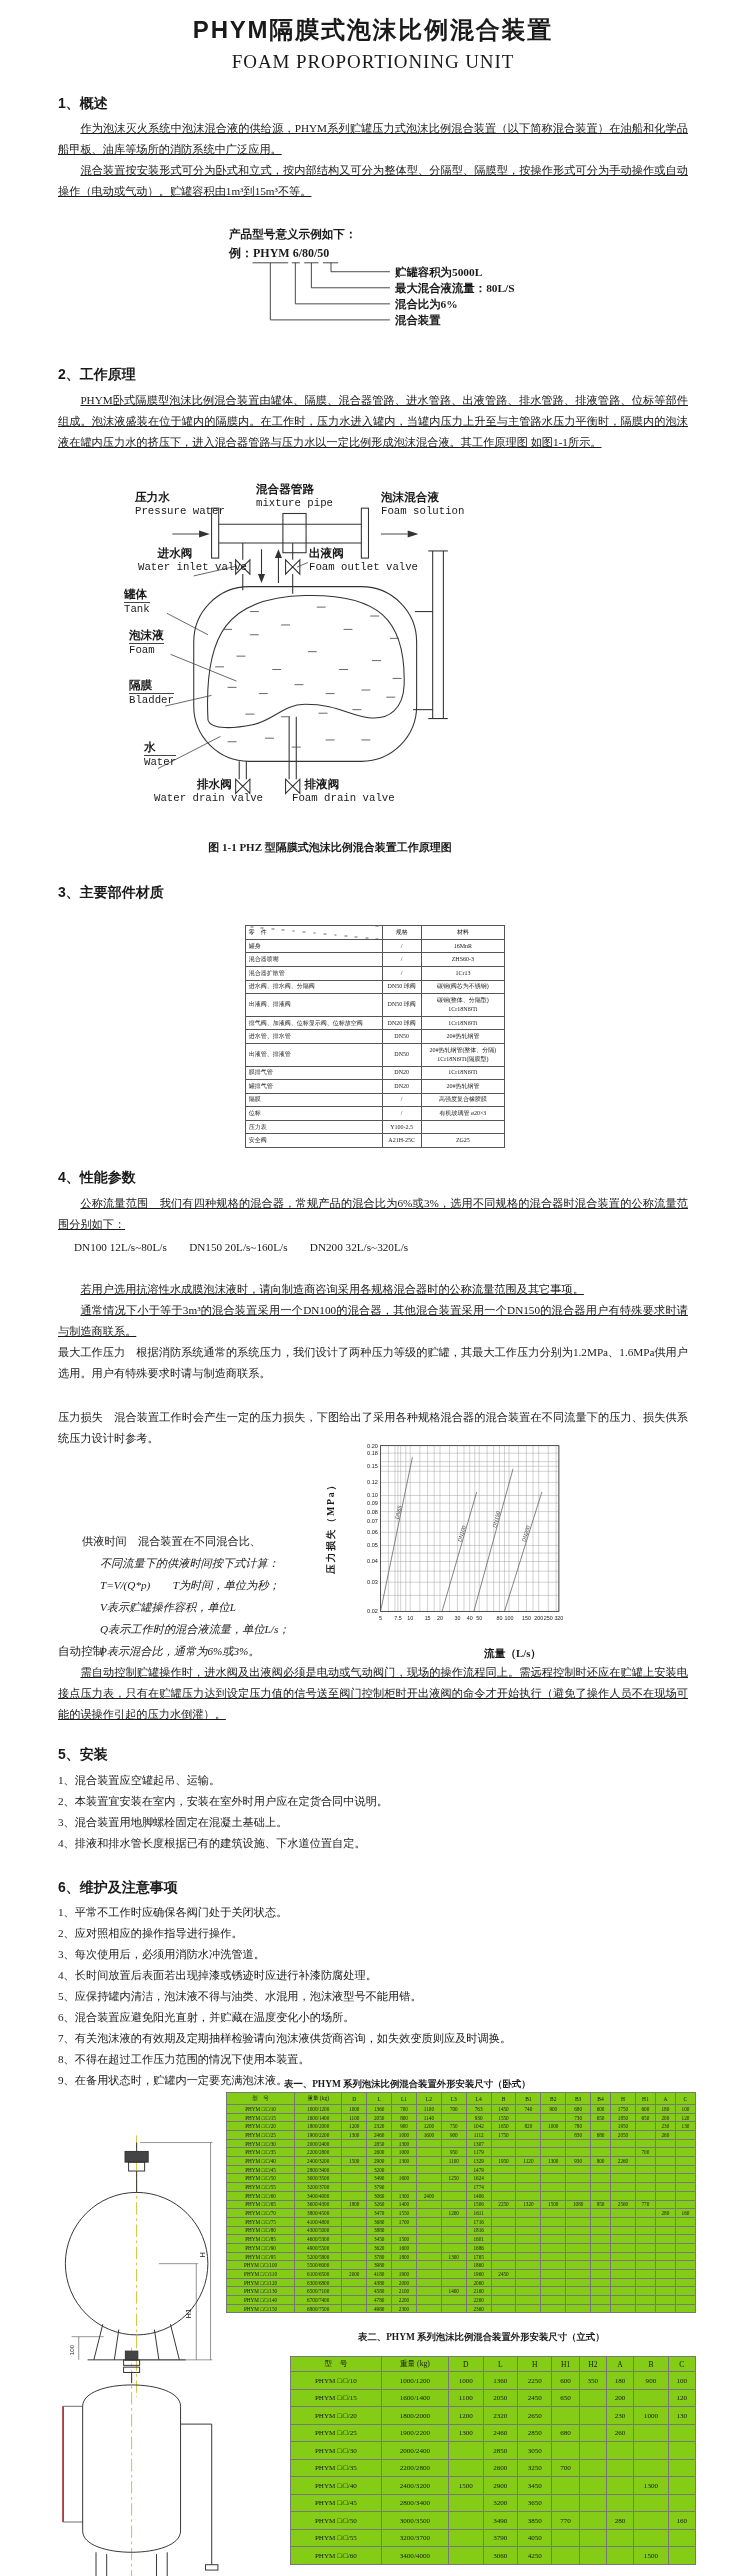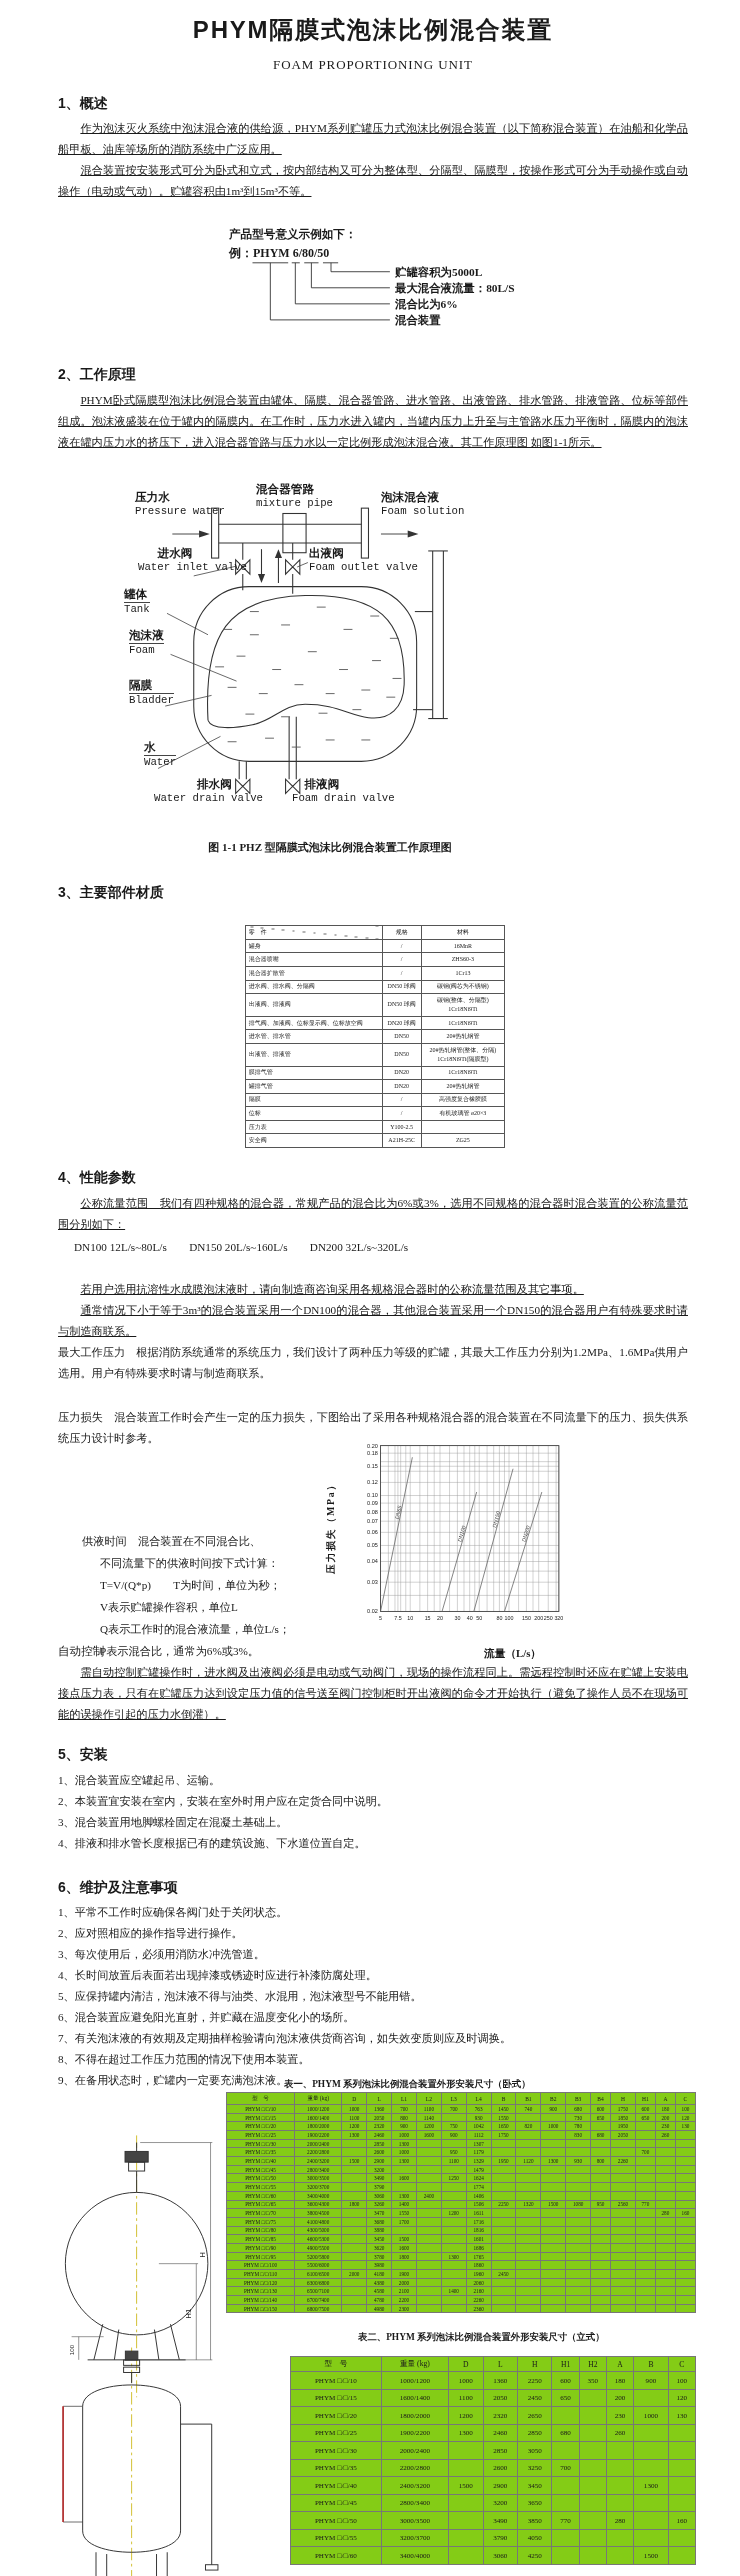--- a/index.html
+++ b/index.html
@@ -1,21 +1,21 @@
 <!DOCTYPE html>
 <html style="font-size:14.3px"><head>
 <meta charset="utf-8">
 <style>
   html,body{margin:0;padding:0;background:#e8e8e8;}
   #page{position:relative;width:740px;height:2576px;background:#ffffff;overflow:hidden;
         font-family:"Liberation Serif","DejaVu Serif",serif;color:#1a1a1a;}
   .content{margin:0 52px 0 58px;}
   .title{padding-top:14.3px;text-align:center;font-size:24px;font-weight:bold;
          font-family:"Liberation Sans","DejaVu Sans",sans-serif;letter-spacing:1.8px;}
-  .subtitle{text-align:center;font-size:13px;letter-spacing:0.9px;margin-top:11px;}
+  .subtitle{text-align:center;font-size:19px;letter-spacing:0.9px;margin-top:5px;}
   .sec-h{font-size:14px;font-weight:bold;font-family:"Liberation Sans","DejaVu Sans",sans-serif;
          margin:21.4px 0 0 0;}
   p.body,div.body{font-size:11.2px;line-height:21px;text-align:justify;margin:5.3px 0 0 0;}
   .np{margin-top:0 !important;}
   .ind{text-indent:2em;text-decoration:underline;}
   .flowline{font-size:11.2px;margin:1.8px 0 0 16px;line-height:21px;}
   .gap24{height:21.4px;}
 
   
   .model-diagram{position:relative;height:118px;margin-top:25px;}
@@ -39,21 +39,21 @@
   table.mat-table th,table.mat-table td{border:0.5px solid #555;padding:1.8px 2.7px;
                   text-align:center;font-weight:normal;white-space:pre-line;}
   table.mat-table td:first-child{text-align:left;}
   table.mat-table th:first-child{background:linear-gradient(to top right,
       transparent 49.5%, #666 49.5%, #666 50.5%, transparent 50.5%);text-align:left;}
 
   
   .s4row{position:relative;height:192px;}
   .supply{position:absolute;left:24px;top:39px;width:276px;margin-top:42px;}
   .supply .it{font-size:11.2px;line-height:22px;}
-  .supply .it:nth-child(n+2){padding-left:1.6em;}
+  .supply .it:nth-child(n+2){padding-left:1.6em;font-style:italic;}
   .chart-wrap{position:absolute;left:230px;top:-9px;width:223px;}
   .ylab{position:absolute;left:37px;top:134px;transform:rotate(-90deg);transform-origin:left top;
         font-size:9.8px;font-weight:bold;letter-spacing:1.8px;white-space:nowrap;}
   .chart-wrap svg{position:absolute;left:64px;top:0;}
   .xlab{position:absolute;left:196px;top:207px;font-size:10.7px;font-weight:bold;white-space:nowrap;}
 
   .items .it{font-size:11.2px;line-height:21px;}
 
   
   .bottom{position:absolute;left:0;top:2078px;width:668px;height:498px;}

